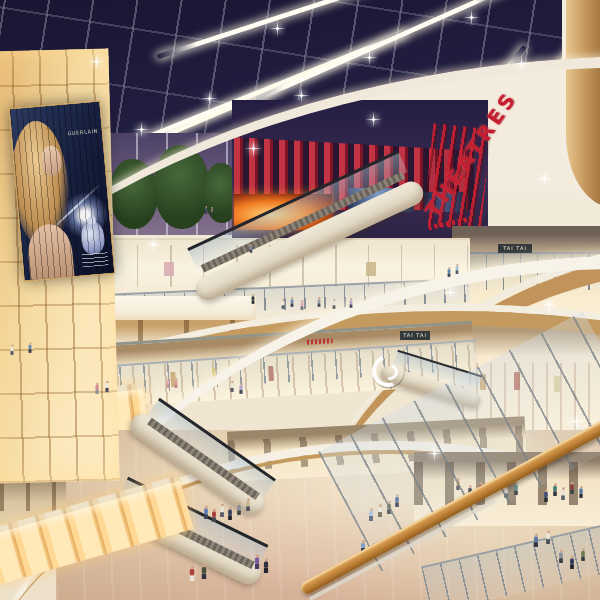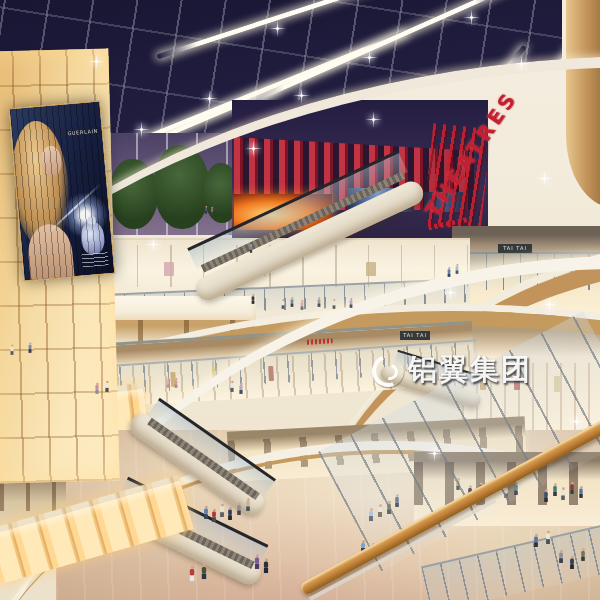--- a/index.html
+++ b/index.html
@@ -630,15 +630,14 @@
       <div class="spark" style="left: 449px; top: 291px;"></div>
       <div class="spark" style="left: 152px; top: 243px;"></div>
       <div class="spark" style="left: 433px; top: 452px;"></div>
       <div class="spark" style="left: 372px; top: 118px;"></div>
       <div class="spark" style="left: 520px; top: 62px;"></div>
       <div class="spark" style="left: 575px; top: 420px;"></div>
     </div>
 
   <div class="swirl1"></div>
   <div class="swirl2"></div>
-  <div class="wm-text">铝翼集团</div>
 
 </div>
 
 </body></html>

